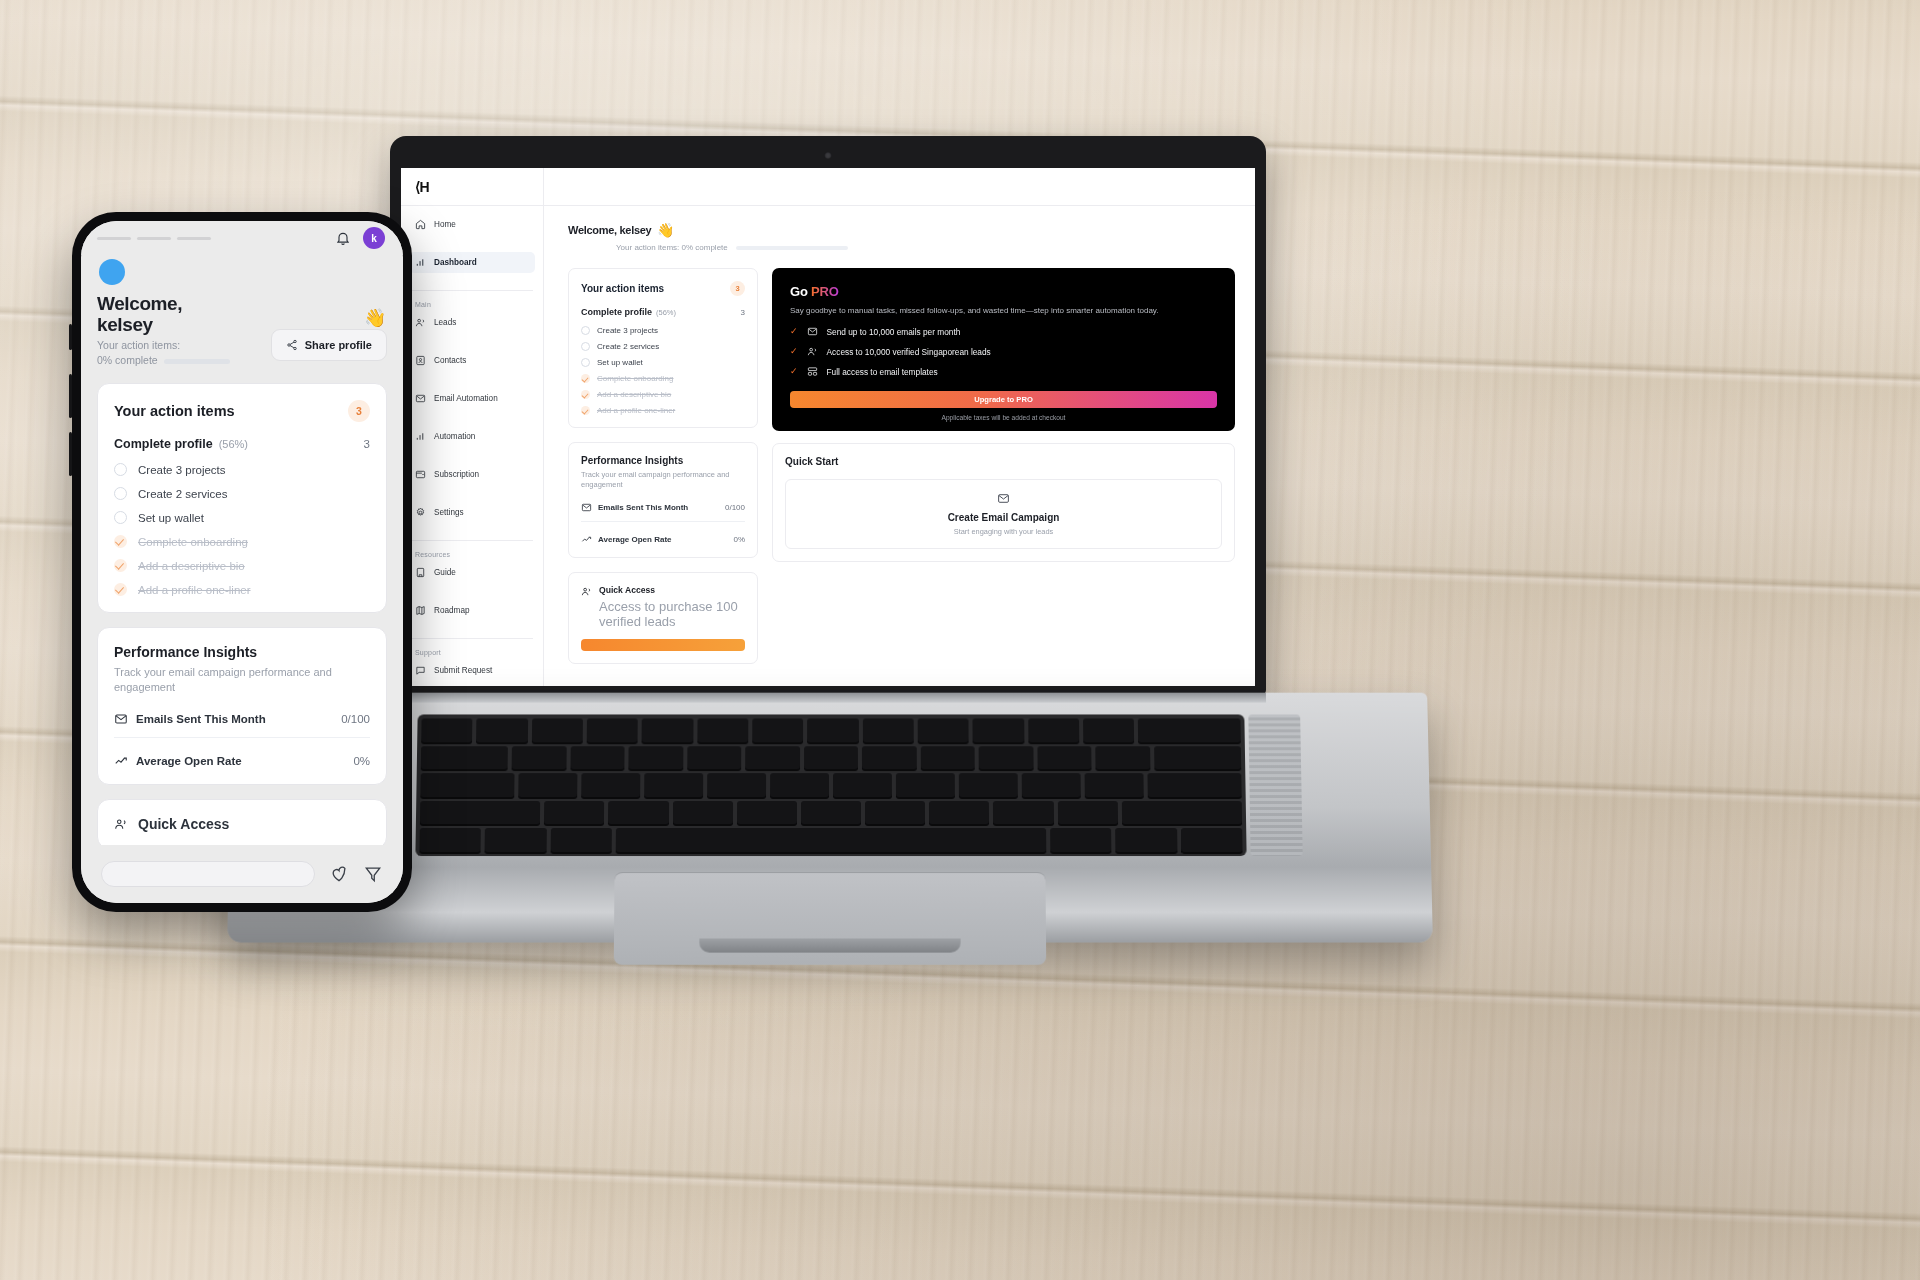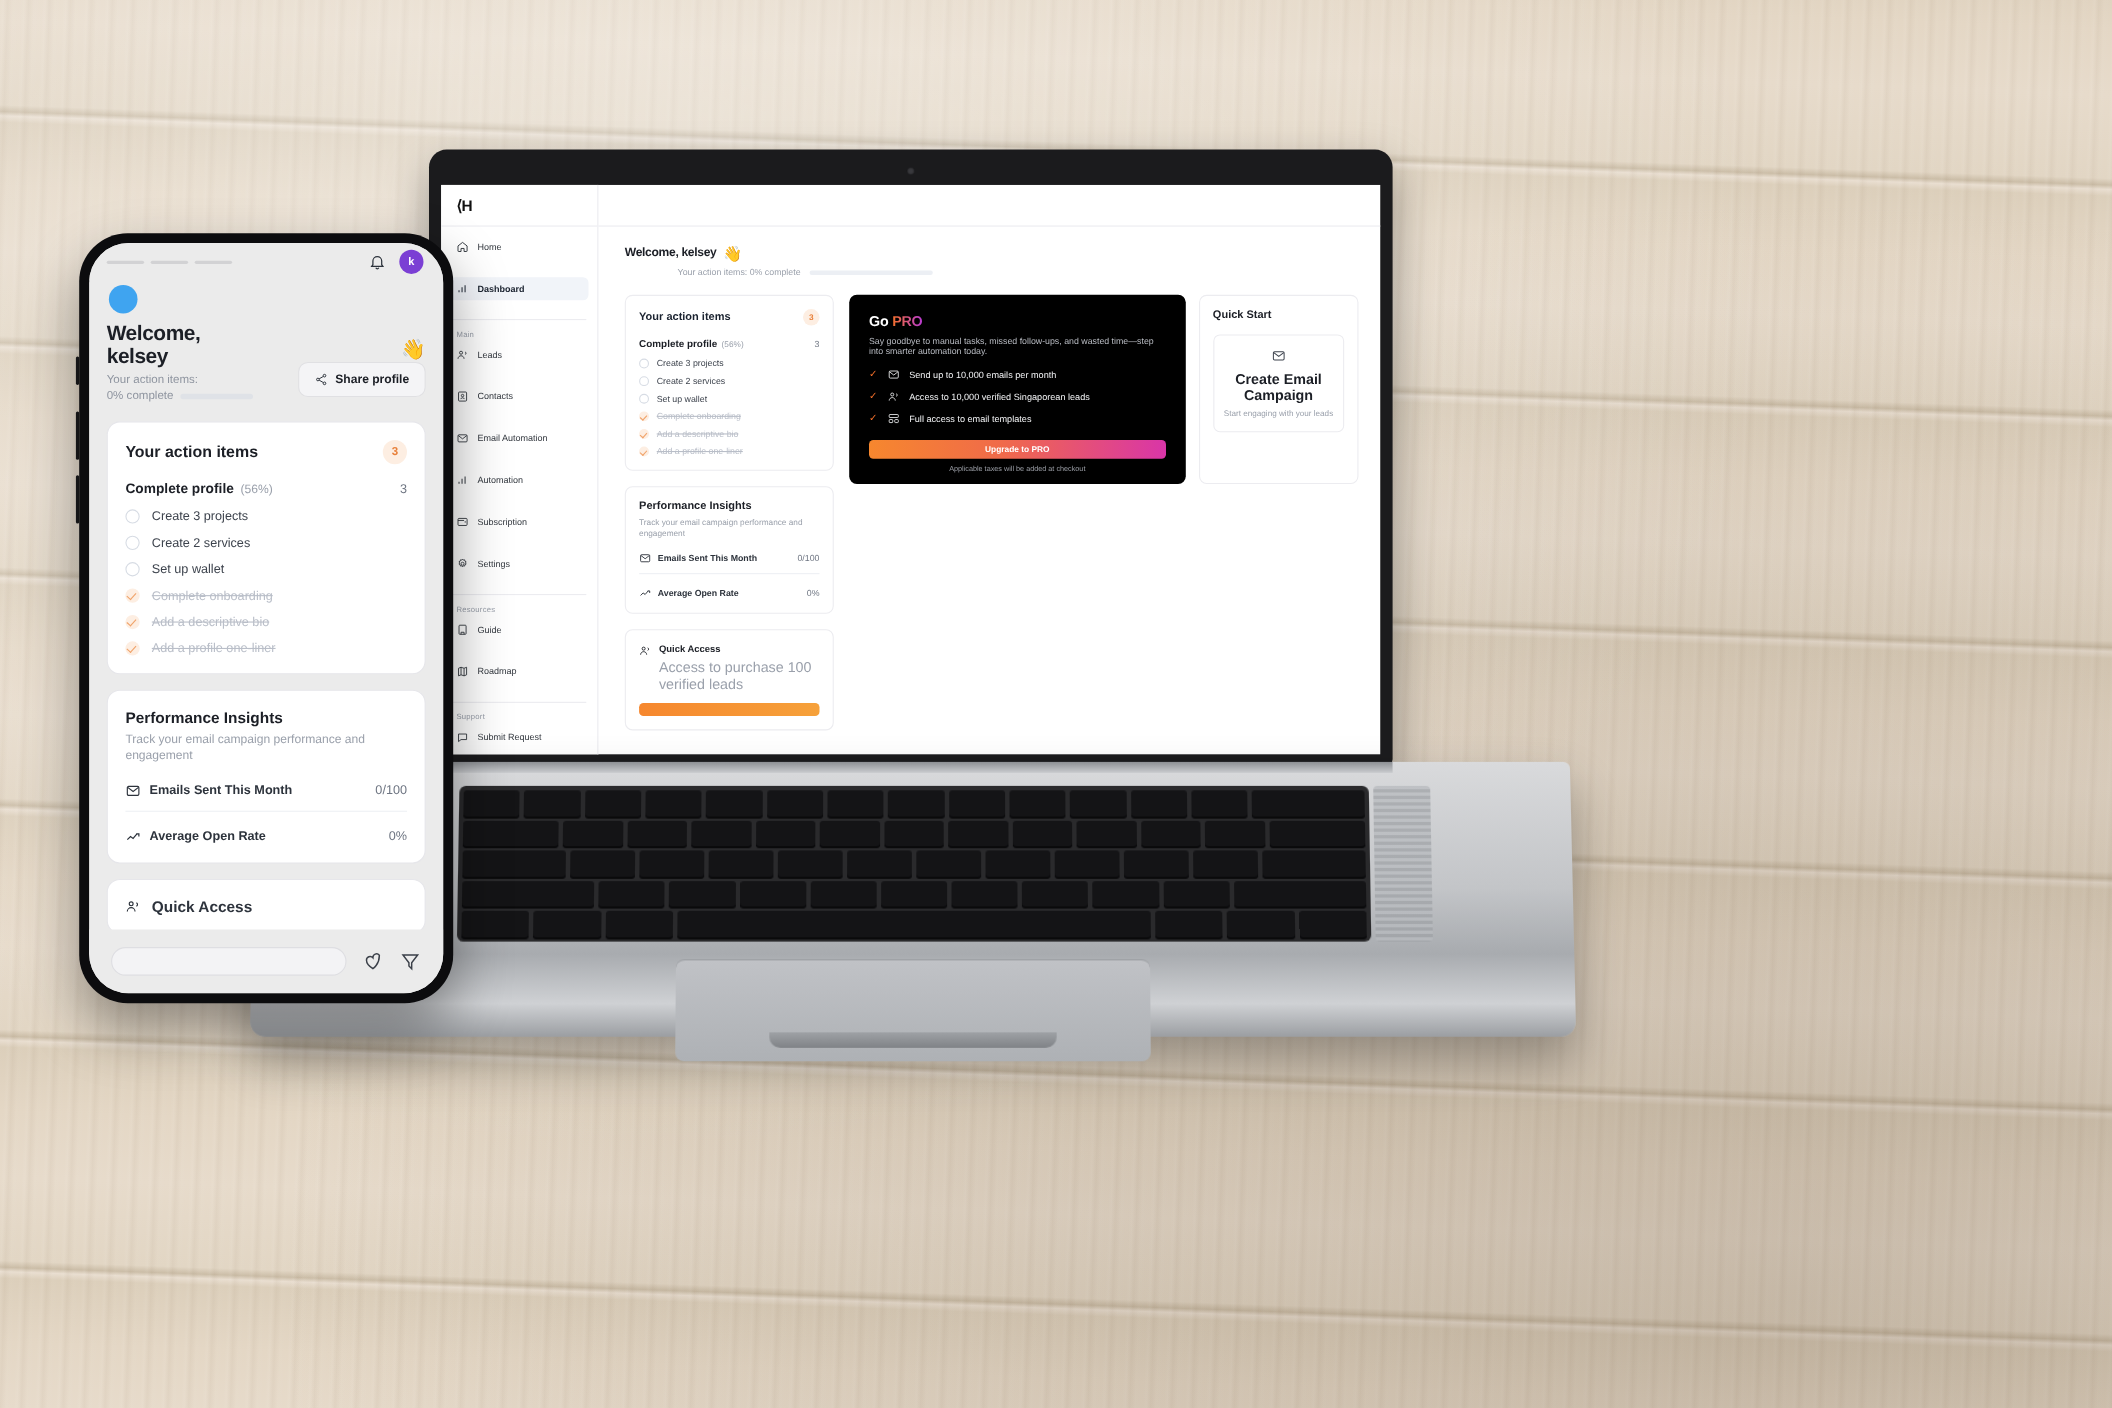--- a/index.html
+++ b/index.html
@@ -135,21 +135,21 @@
 
   .welcome-row { display: flex; align-items: center; gap: 6px; }
   .welcome-title { font-size: 11px; font-weight: 800; letter-spacing: -.3px; }
   .wave { font-size: 14px; }
   .progress-row { display: flex; align-items: center; gap: 8px; margin-top: 5px; margin-left: 48px; }
   .progress-text { font-size: 8px; color: #9aa0ab; }
   .progress-track { width: 112px; height: 4px; border-radius: 4px; background: #eceff4; }
 
   .grid { display: flex; gap: 14px; margin-top: 16px; align-items: flex-start; }
   .col-left { width: 190px; flex: none; display: flex; flex-direction: column; gap: 14px; }
-  .col-right { flex: 1; display: flex; flex-direction: row; gap: 12px; }
+  .col-right { flex: 1; display: flex; flex-direction: column; gap: 12px; }
 
   .card { border: 1px solid #ececf0; border-radius: 7px; background: #fff; padding: 12px; }
 
   .card-head { display: flex; align-items: center; justify-content: space-between; }
   .card-title { font-size: 10px; font-weight: 700; color: #1b2330; }
   .badge {
     width: 15px; height: 15px; border-radius: 50%; background: #fdeee2;
     color: #e8803a; font-size: 7.5px; display: flex; align-items: center; justify-content: center;
     font-weight: 700;
   }
@@ -214,21 +214,21 @@
   .pro-note { text-align: center; font-size: 6.6px; color: #9b9ea6; margin-top: 6px; padding-bottom: 10px; }
 
   
   .qs-title { font-size: 10px; font-weight: 700; }
   .qs-cards { display: flex; gap: 12px; margin-top: 12px; }
   .qs-card {
     flex: 1; border: 1px solid #ececf0; border-radius: 6px; padding: 12px 8px;
     text-align: center;
   }
   .qs-ico { display: flex; justify-content: center; color: #3d434d; }
-  .qs-name { font-size: 13px; font-weight: 700; margin-top: 7px; }
+  .qs-name { font-size: 10px; font-weight: 700; margin-top: 7px; }
   .qs-desc { font-size: 7.4px; color: #9aa0ab; margin-top: 4px; }
 
   
   #phone {
     position: absolute; left: 72px; top: 212px; width: 340px; height: 700px;
     background: #0c0c0e; border-radius: 44px;
     box-shadow: 0 24px 50px rgba(0,0,0,0.38);
   }
   .p-btn { position: absolute; left: -3px; background: #151517; border-radius: 2px; width: 3px; }
   .p-btn.b1 { top: 112px; height: 26px; }

